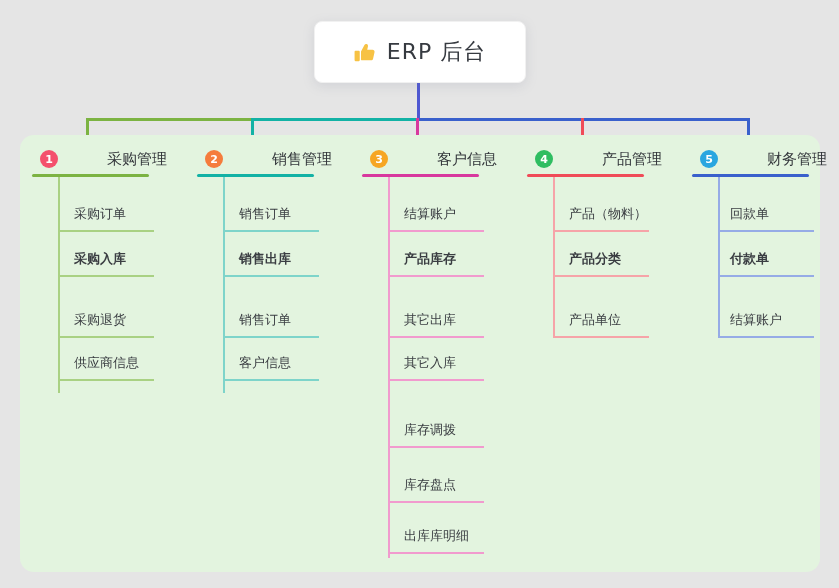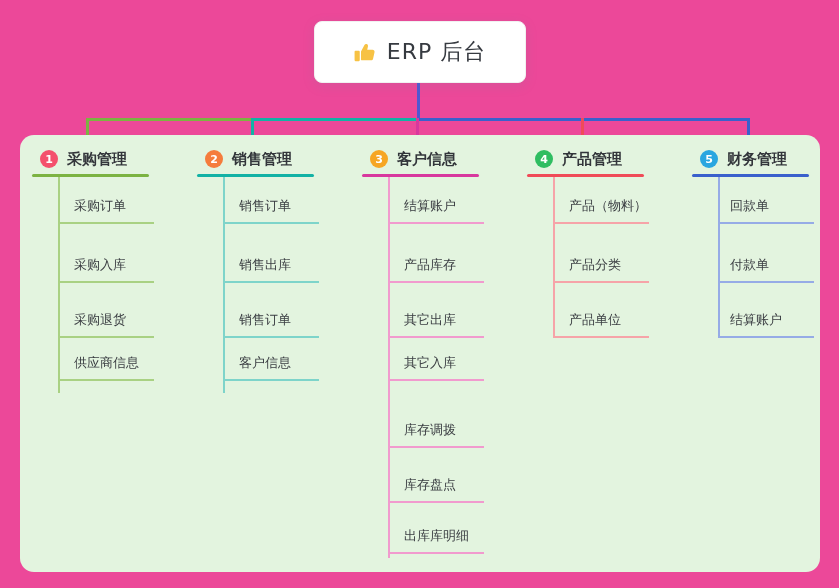--- a/index.html
+++ b/index.html
@@ -1,18 +1,18 @@
 <!DOCTYPE html>
 <html><head>
 <meta charset="utf-8">
 <style>
   * { margin:0; padding:0; box-sizing:border-box; }
   html,body { background:#ffffff; }
   body { font-family:"DejaVu Sans","Liberation Sans",sans-serif; }
-  .stage { position:relative; width:839px; height:588px; background:#ec4899; overflow:hidden; }
+  .stage { position:relative; width:839px; height:588px; background:#e5e5e5; overflow:hidden; }
 
   
   .root-card {
     position:absolute; left:314px; top:21px; width:212px; height:62px;
     background:#ffffff; border:1px solid #f1f1f1; border-radius:8px;
     box-shadow:0 3px 12px rgba(120,130,150,.18);
     display:flex; align-items:center; justify-content:center; gap:10px;
     font-size:22px; color:#363a40; font-weight:500; letter-spacing:1px;
   }
   .root-card svg { display:block; }
@@ -37,21 +37,21 @@
     background:#e3f4df; border-radius:14px;
   }
 
   
   .branch { position:absolute; top:148px; width:150px; }
   .branch-header { position:absolute; left:4px; top:0; height:22px; display:flex; align-items:center; gap:9px; cursor:default; }
   .badge {
     width:18px; height:18px; border-radius:50%; color:#fff; font-size:11px; font-weight:bold;
     display:flex; align-items:center; justify-content:center; flex:0 0 auto;
   }
-  .branch-label { font-size:15px; font-weight:700; color:#33363b; white-space:nowrap; }
+  .branch-label { font-size:15px; font-weight:400; color:#33363b; white-space:nowrap;margin-left:40px; }
   .branch-underline { position:absolute; left:-4px; top:26px; width:117px; height:3px; border-radius:2px; }
   .vline { position:absolute; left:22px; top:29px; width:2px; }
   .child {
     position:absolute; left:22px; width:96px; height:28px;
     display:flex; align-items:flex-end; padding:0 0 7px 16px;
     border-bottom:2px solid; font-size:13px; color:#3a3d42; white-space:nowrap; cursor:default;
   }
   
   .b0 .branch-underline { background:#7cb342; }
   .b0 .vline { background:#a9d183; } .b0 .child { border-color:#a9d183; }
@@ -63,21 +63,21 @@
   .b2 .vline { background:#f19ace; } .b2 .child { border-color:#f19ace; }
   .b2 .badge { background:#f6a623; }
   .b3 .branch-underline { background:#f04b58; }
   .b3 .vline { background:#f6a3a8; } .b3 .child { border-color:#f6a3a8; }
   .b3 .badge { background:#2fbd61; }
   .b4 .branch-underline { background:#3a60cc; }
   .b4 .vline { background:#96abe6; } .b4 .child { border-color:#96abe6;padding-left:12px; }
   .b4 .badge { background:#2aa6e0; }
 
   
-  .c0 { top:48px; }  .c1 { top:107px; } .c2 { top:162px; } .c3 { top:205px; }
+  .c0 { top:56px; }  .c1 { top:101px;font-weight:bold; } .c2 { top:162px; } .c3 { top:205px; }
   .c4 { top:272px; } .c5 { top:327px; } .c6 { top:378px; }
   .vl-3 { height:161px; } 
   .vl-4 { height:216px; } 
   .vl-7 { height:381px; } 
 </style>
 </head>
 <body>
 
 <div class="stage">
 

